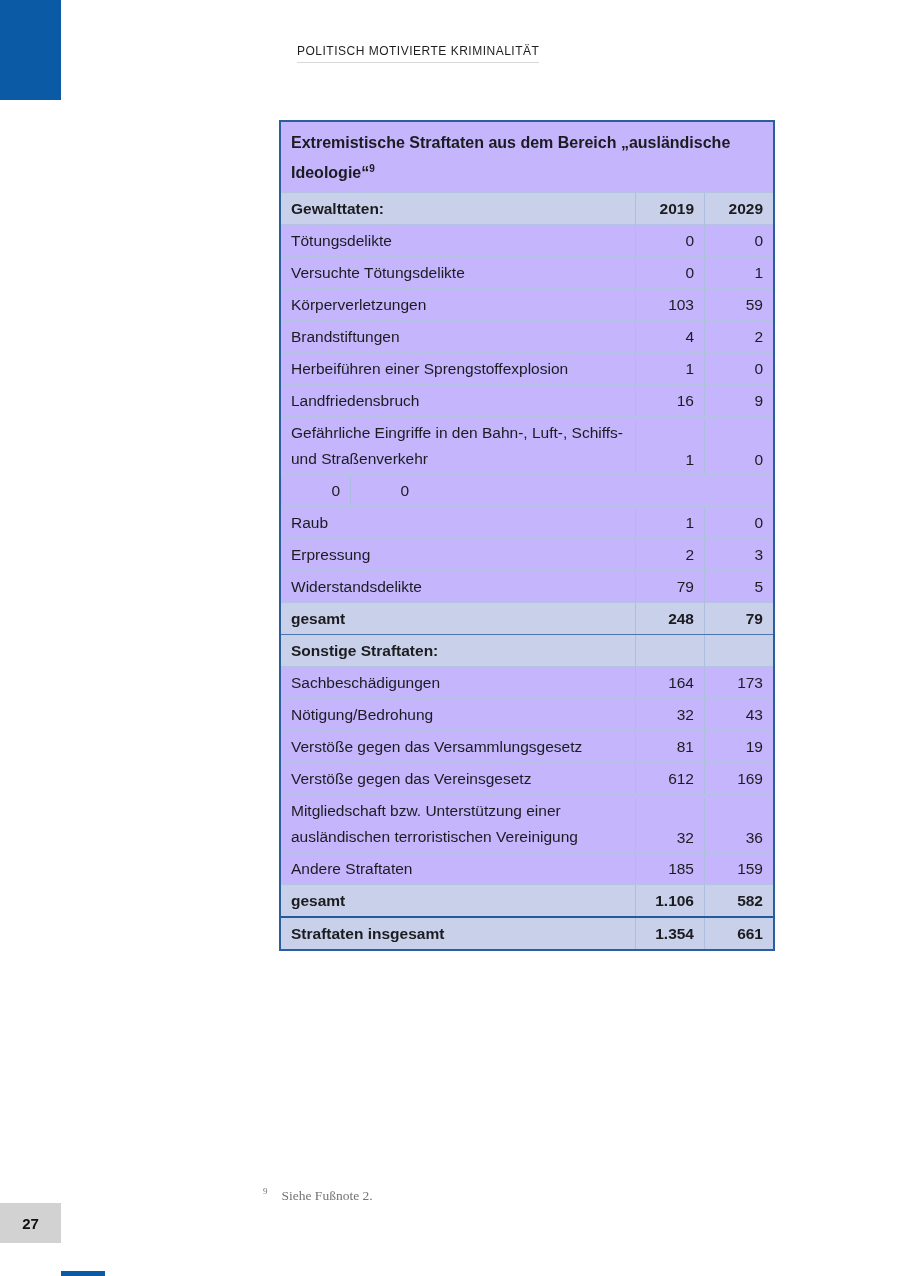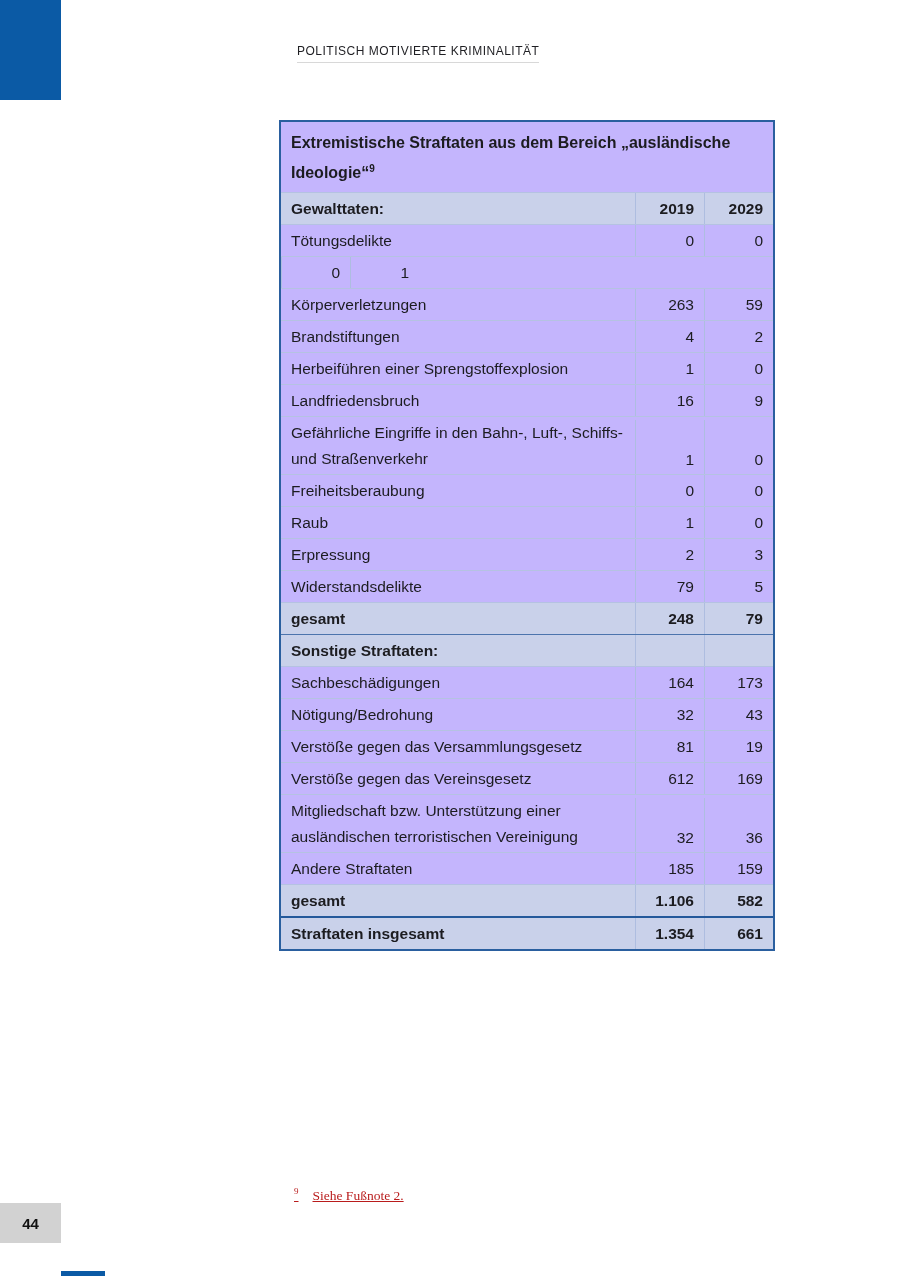--- a/index.html
+++ b/index.html
@@ -101,25 +101,24 @@
     padding-bottom: 2px;
   }
   .t-row.multiline .val {
     align-items: flex-end;
     padding-bottom: 5px;
   }
 
   
   .footnote {
     position: absolute;
-    left: 294px; top: 1186px;
+    left: 263px; top: 1186px;
     font-family: "Liberation Serif", serif;
     font-size: 13.5px;
-    color: #b91c1c;
-    text-decoration: underline;
+    color: #737373;
   }
   .footnote sup {
     font-size: 9px;
     margin-right: 14px;
   }
 
   
   .page-number-box {
     position: absolute;
     left: 0; top: 1203px;
@@ -157,26 +156,27 @@
     <div class="cell val">2019</div>
     <div class="cell val">2029</div>
   </div>
   <div>
       <div class="t-row normal">
         <div class="cell label">Tötungsdelikte</div>
         <div class="cell val">0</div>
         <div class="cell val">0</div>
       </div>
       <div class="t-row normal">
+        <div class="cell label">Versuchte Tötungsdelikte</div>
         <div class="cell val">0</div>
         <div class="cell val">1</div>
       </div>
       <div class="t-row normal">
         <div class="cell label">Körperverletzungen</div>
-        <div class="cell val">263</div>
+        <div class="cell val">103</div>
         <div class="cell val">59</div>
       </div>
       <div class="t-row normal">
         <div class="cell label">Brandstiftungen</div>
         <div class="cell val">4</div>
         <div class="cell val">2</div>
       </div>
       <div class="t-row normal">
         <div class="cell label">Herbeiführen einer Sprengstoffexplosion</div>
         <div class="cell val">1</div>
@@ -186,21 +186,20 @@
         <div class="cell label">Landfriedensbruch</div>
         <div class="cell val">16</div>
         <div class="cell val">9</div>
       </div>
       <div class="t-row normal multiline">
         <div class="cell label">Gefährliche Eingriffe in den Bahn-, Luft-, Schiffs- und Straßenverkehr</div>
         <div class="cell val">1</div>
         <div class="cell val">0</div>
       </div>
       <div class="t-row normal">
-        <div class="cell label">Freiheitsberaubung</div>
         <div class="cell val">0</div>
         <div class="cell val">0</div>
       </div>
       <div class="t-row normal">
         <div class="cell label">Raub</div>
         <div class="cell val">1</div>
         <div class="cell val">0</div>
       </div>
       <div class="t-row normal">
         <div class="cell label">Erpressung</div>
@@ -263,16 +262,16 @@
         <div class="cell val">661</div>
       </div>
     </div>
 </section>
 
 <div class="footnote">
   <sup>9</sup><span>Siehe Fußnote 2.</span>
 </div>
 
 <div class="page-number-box">
-  <span>44</span>
+  <span>27</span>
 </div>
 
 <div class="bottom-accent"></div>
 
 </body></html>

